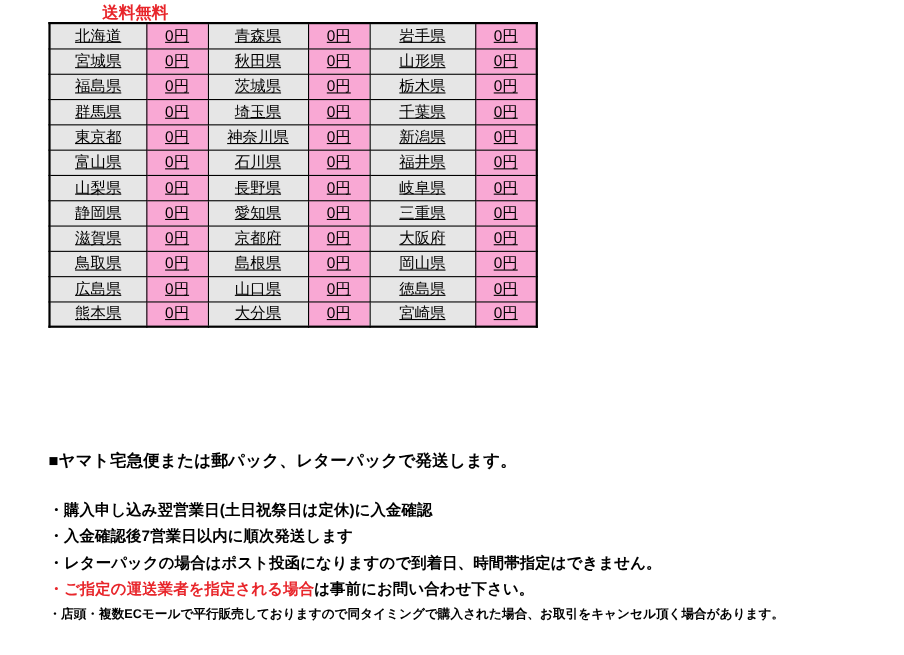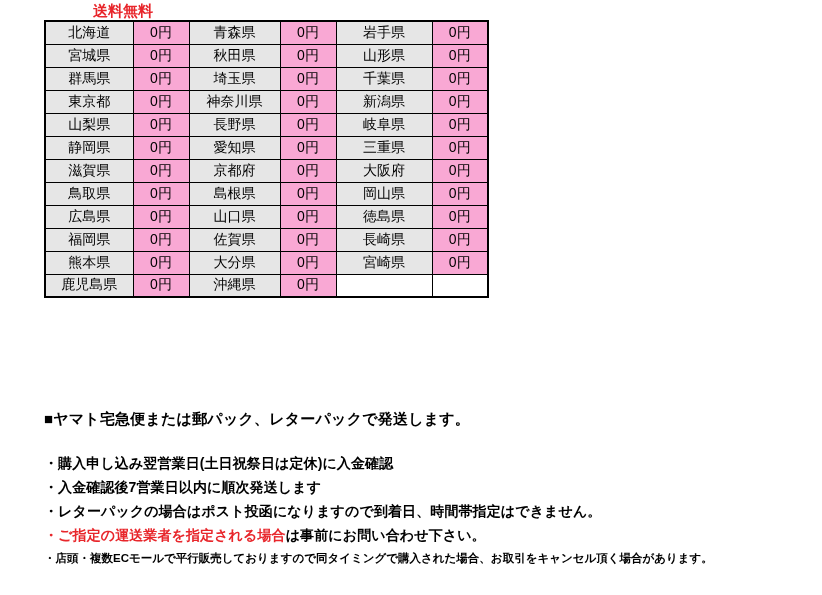--- a/index.html
+++ b/index.html
@@ -29,20 +29,21 @@
     font-size: 15px;
     font-weight: bold;
     color: #e8262b;
     letter-spacing: 0px;
     white-space: nowrap;
   }
   .fee-table-wrap {
     position: absolute;
     left: 8px;
     top: 20px;
+    text-decoration: underline;
   }
   table.fee-table {
     border-collapse: collapse;
     table-layout: fixed;
     border: 2px solid #000000;
   }
   table.fee-table td {
     border: 1px solid #000000;
     height: 23px;
     font-size: 14px;
@@ -142,39 +143,55 @@
 
         <tr>
           <td class="pref">宮城県</td>
           <td class="fee">0円</td>
           <td class="pref">秋田県</td>
           <td class="fee">0円</td>
           <td class="pref">山形県</td>
           <td class="fee">0円</td>
         </tr>
 
+        <tr>
+          <td class="pref">福島県</td>
+          <td class="fee">0円</td>
+          <td class="pref">茨城県</td>
+          <td class="fee">0円</td>
+          <td class="pref">栃木県</td>
+          <td class="fee">0円</td>
+        </tr>
 
         <tr>
           <td class="pref">群馬県</td>
           <td class="fee">0円</td>
           <td class="pref">埼玉県</td>
           <td class="fee">0円</td>
           <td class="pref">千葉県</td>
           <td class="fee">0円</td>
         </tr>
 
         <tr>
           <td class="pref">東京都</td>
           <td class="fee">0円</td>
           <td class="pref">神奈川県</td>
           <td class="fee">0円</td>
           <td class="pref">新潟県</td>
           <td class="fee">0円</td>
         </tr>
 
+        <tr>
+          <td class="pref">富山県</td>
+          <td class="fee">0円</td>
+          <td class="pref">石川県</td>
+          <td class="fee">0円</td>
+          <td class="pref">福井県</td>
+          <td class="fee">0円</td>
+        </tr>
 
         <tr>
           <td class="pref">山梨県</td>
           <td class="fee">0円</td>
           <td class="pref">長野県</td>
           <td class="fee">0円</td>
           <td class="pref">岐阜県</td>
           <td class="fee">0円</td>
         </tr>
 
@@ -209,46 +226,30 @@
         <tr>
           <td class="pref">広島県</td>
           <td class="fee">0円</td>
           <td class="pref">山口県</td>
           <td class="fee">0円</td>
           <td class="pref">徳島県</td>
           <td class="fee">0円</td>
         </tr>
 
 
-        <tr>
-          <td class="pref">福岡県</td>
-          <td class="fee">0円</td>
-          <td class="pref">佐賀県</td>
-          <td class="fee">0円</td>
-          <td class="pref">長崎県</td>
-          <td class="fee">0円</td>
-        </tr>
 
         <tr>
           <td class="pref">熊本県</td>
           <td class="fee">0円</td>
           <td class="pref">大分県</td>
           <td class="fee">0円</td>
           <td class="pref">宮崎県</td>
           <td class="fee">0円</td>
         </tr>
 
-        <tr>
-          <td class="pref">鹿児島県</td>
-          <td class="fee">0円</td>
-          <td class="pref">沖縄県</td>
-          <td class="fee">0円</td>
-          <td class="blank-pref"></td>
-          <td class="blank-fee"></td>
-        </tr>
 
       </tbody>
     </table>
   </div>
 
   <div class="notes">
     <p class="note-heading">■ヤマト宅急便または郵パック、レターパックで発送します。</p>
     <p class="note-line">・購入申し込み翌営業日(土日祝祭日は定休)に入金確認</p>
     <p class="note-line">・入金確認後7営業日以内に順次発送します</p>
     <p class="note-line">・レターパックの場合はポスト投函になりますので到着日、時間帯指定はできません。</p>

